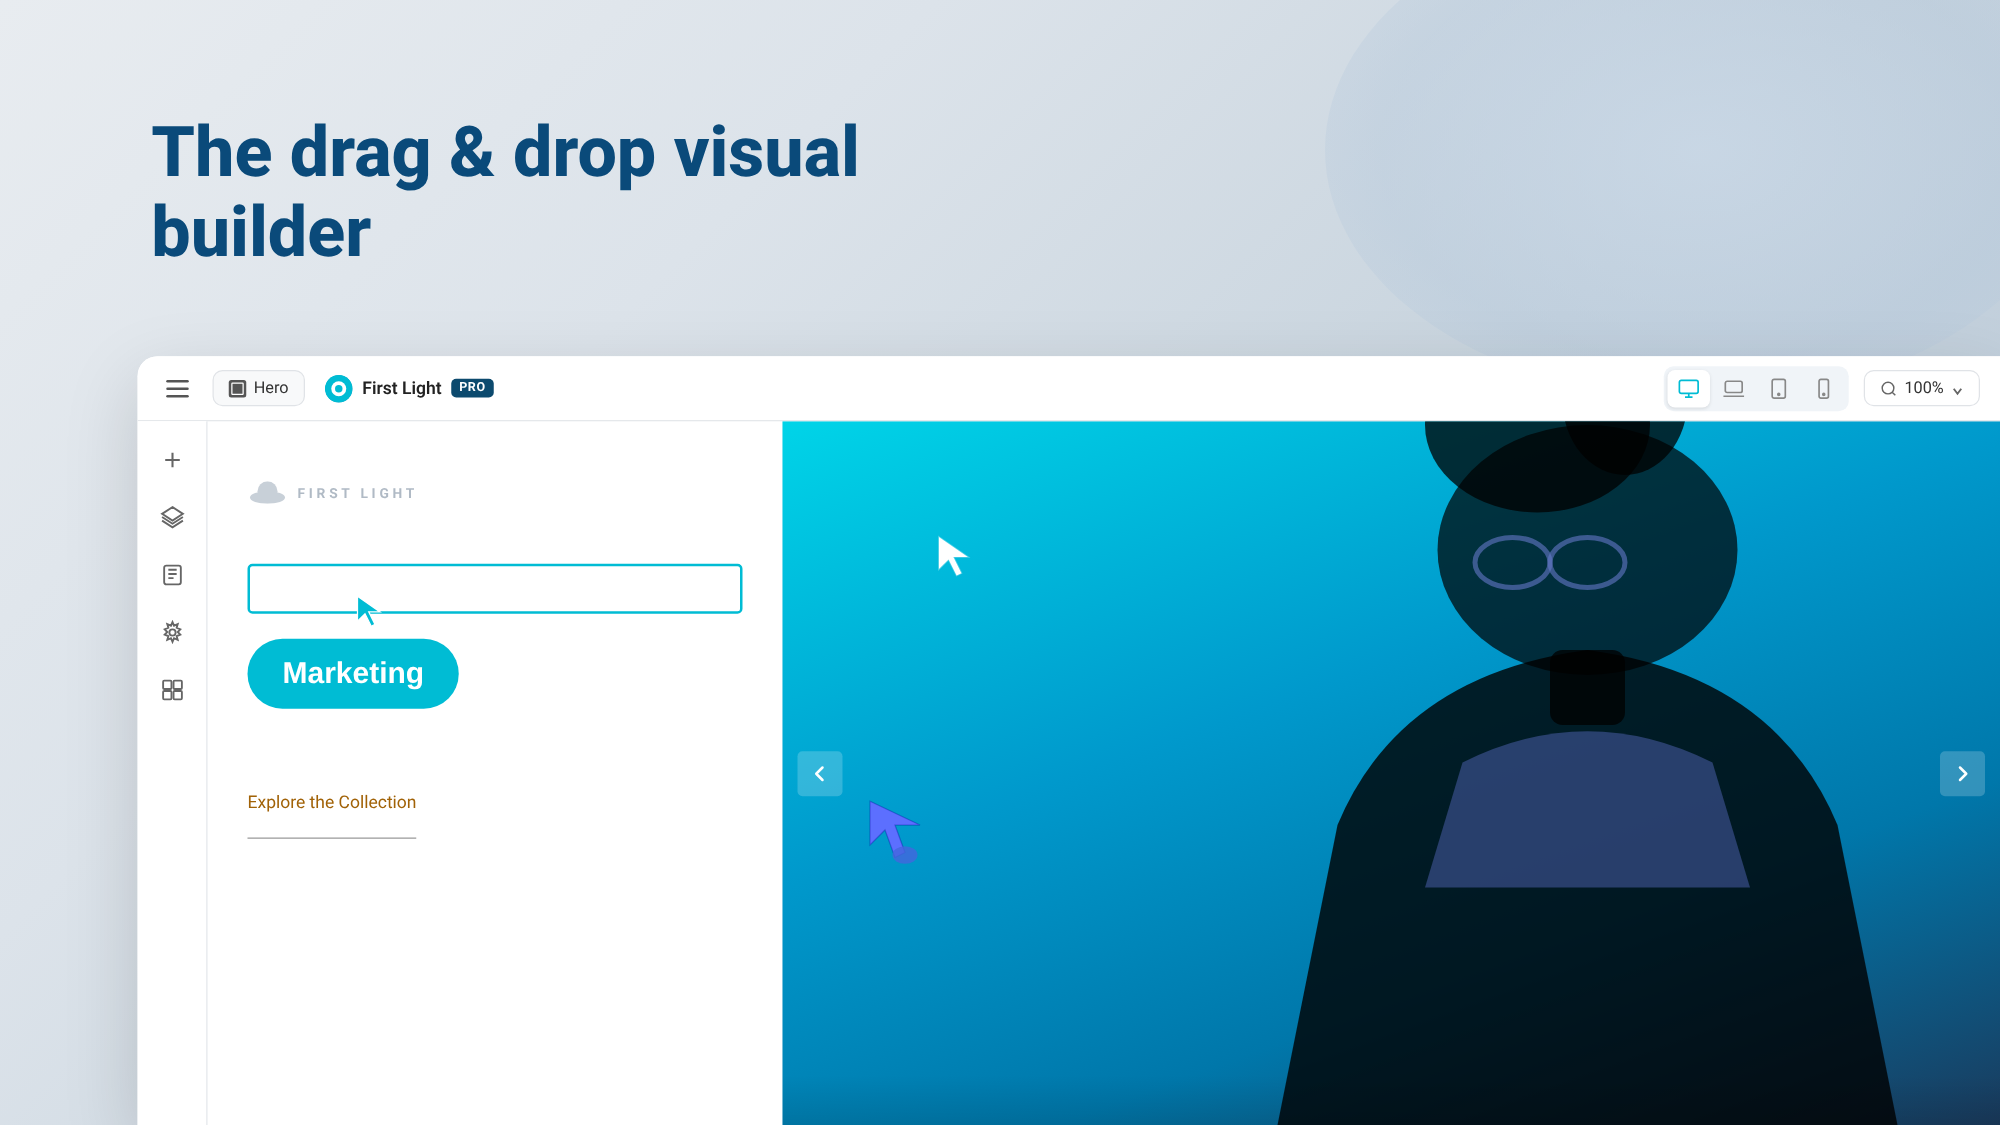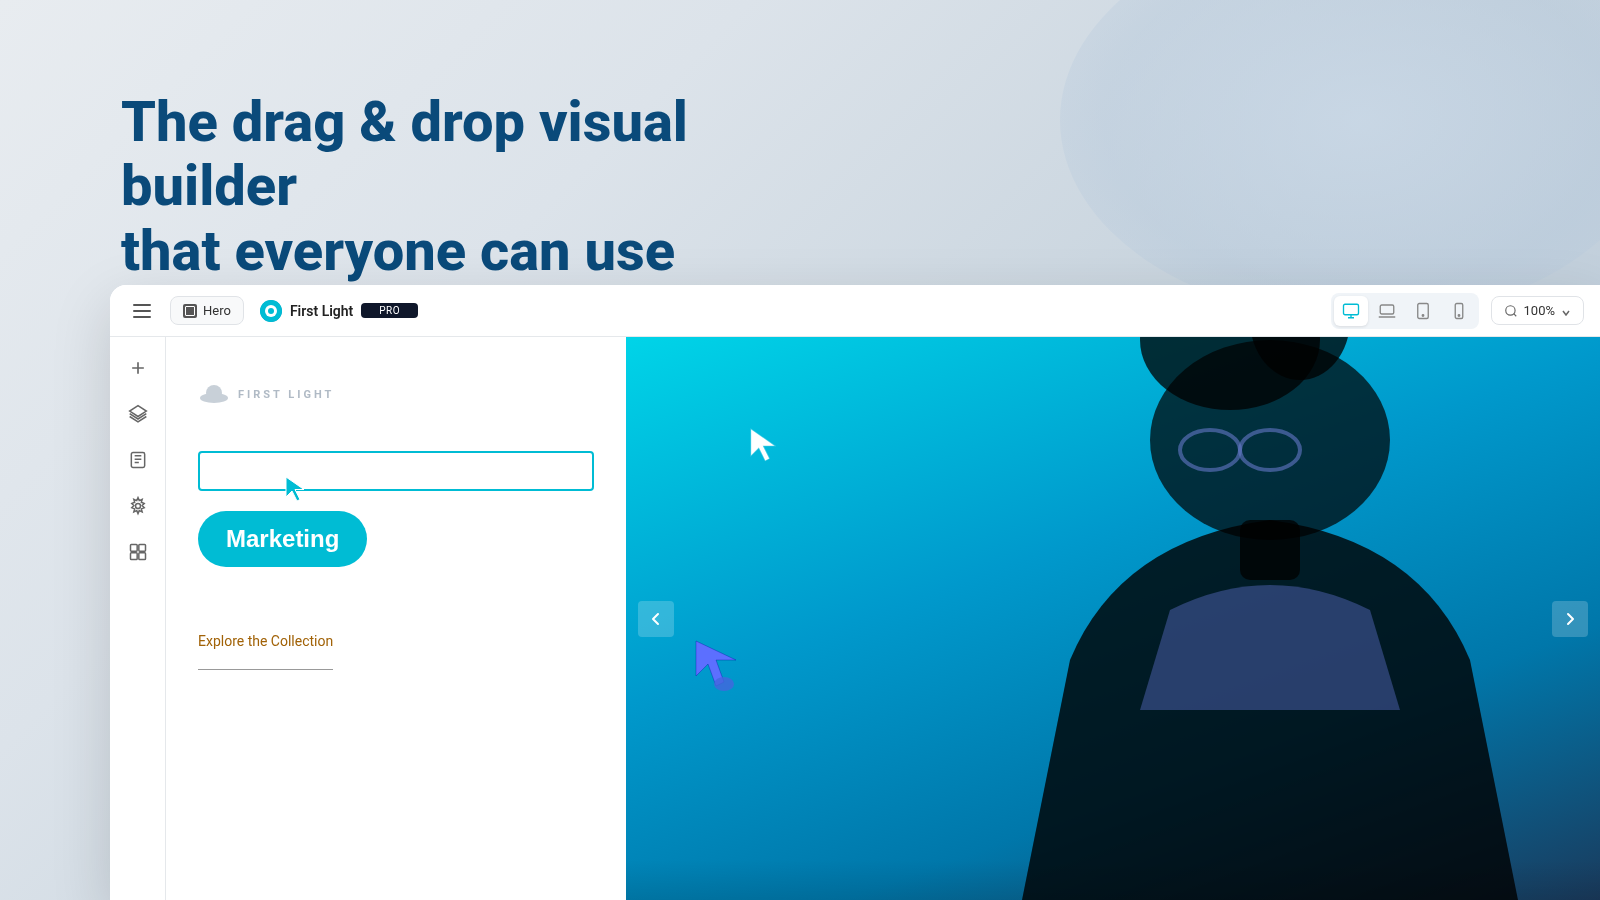--- a/index.html
+++ b/index.html
@@ -159,25 +159,25 @@
       border-radius: 50%;
     }
 
     .brand-name {
       font-size: 14px;
       font-weight: 600;
       color: #222;
     }
 
     .pro-badge {
-      background: #0f172a;
+      background: #0c4a6e;
       color: white;
       font-size: 10px;
-      font-weight: 400;
-      padding: 2px 18px;
+      font-weight: 700;
+      padding: 2px 6px;
       border-radius: 4px;
       letter-spacing: 0.5px;
     }
 
     .toolbar-spacer { flex: 1; }
 
     .toolbar-devices {
       display: flex;
       align-items: center;
       background: #f0f4f8;
@@ -424,21 +424,20 @@
   </style>
 </head>
 <body>
 
 <div class="bg-gradient"></div>
 <div class="bg-blob"></div>
 
 <div class="hero-text">
   <h1 class="hero-headline">
     <span>The drag &amp; drop visual builder</span><br>
-    <span>that everyone can use</span>
   </h1>
 </div>
 
 <div class="builder-window">
 
   <div class="toolbar">
     <button class="toolbar-menu-btn">
       <div class="hamburger-icon">
         <span></span>
         <span></span>

